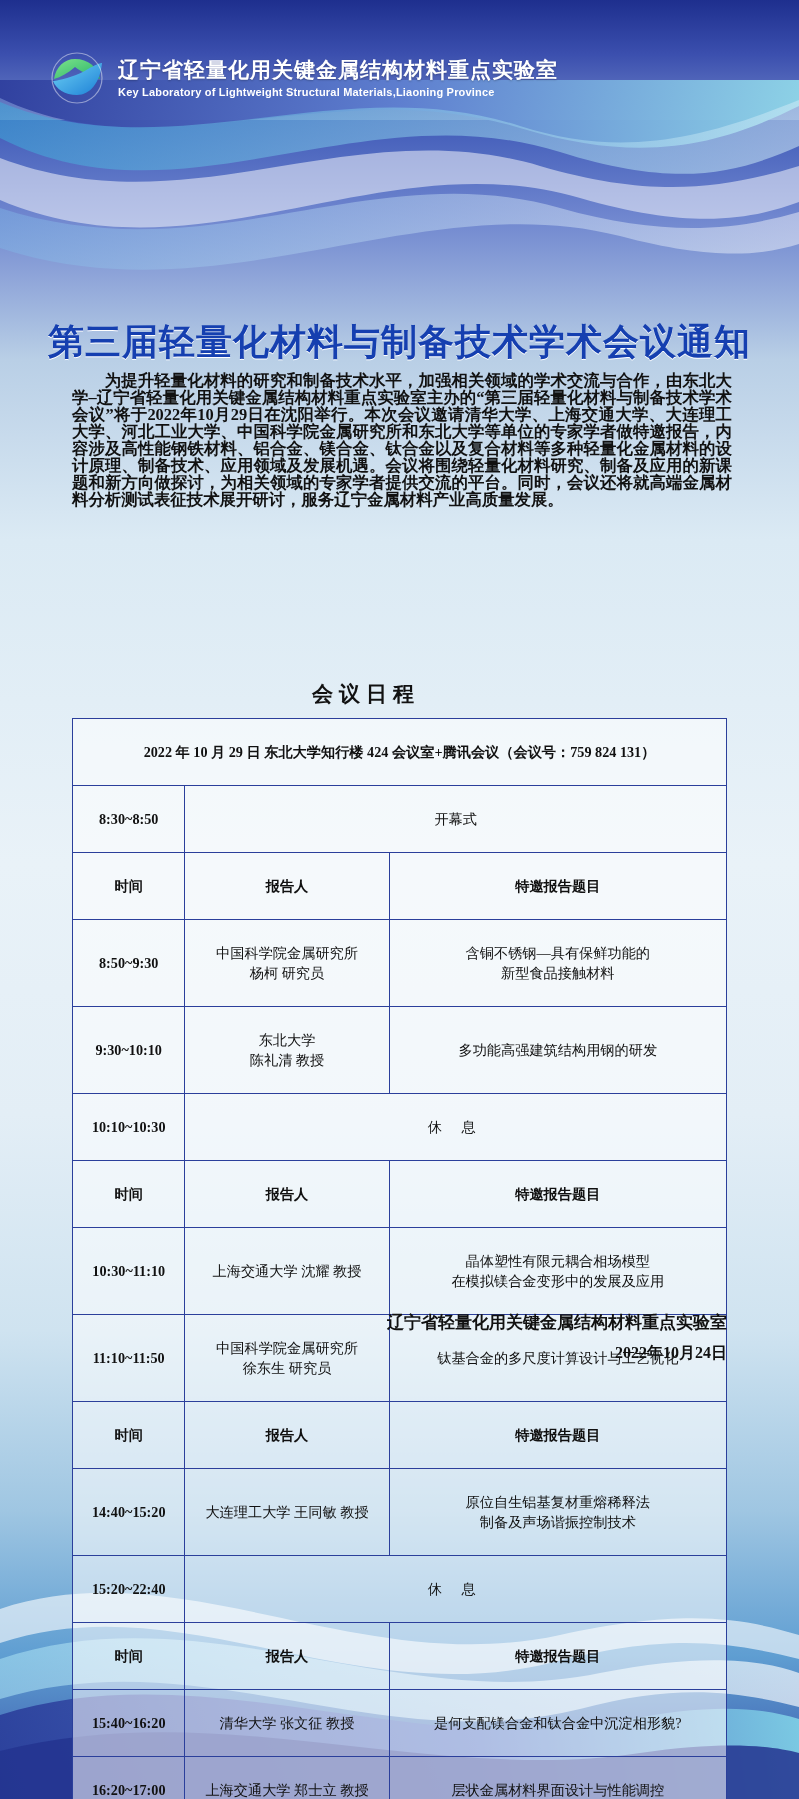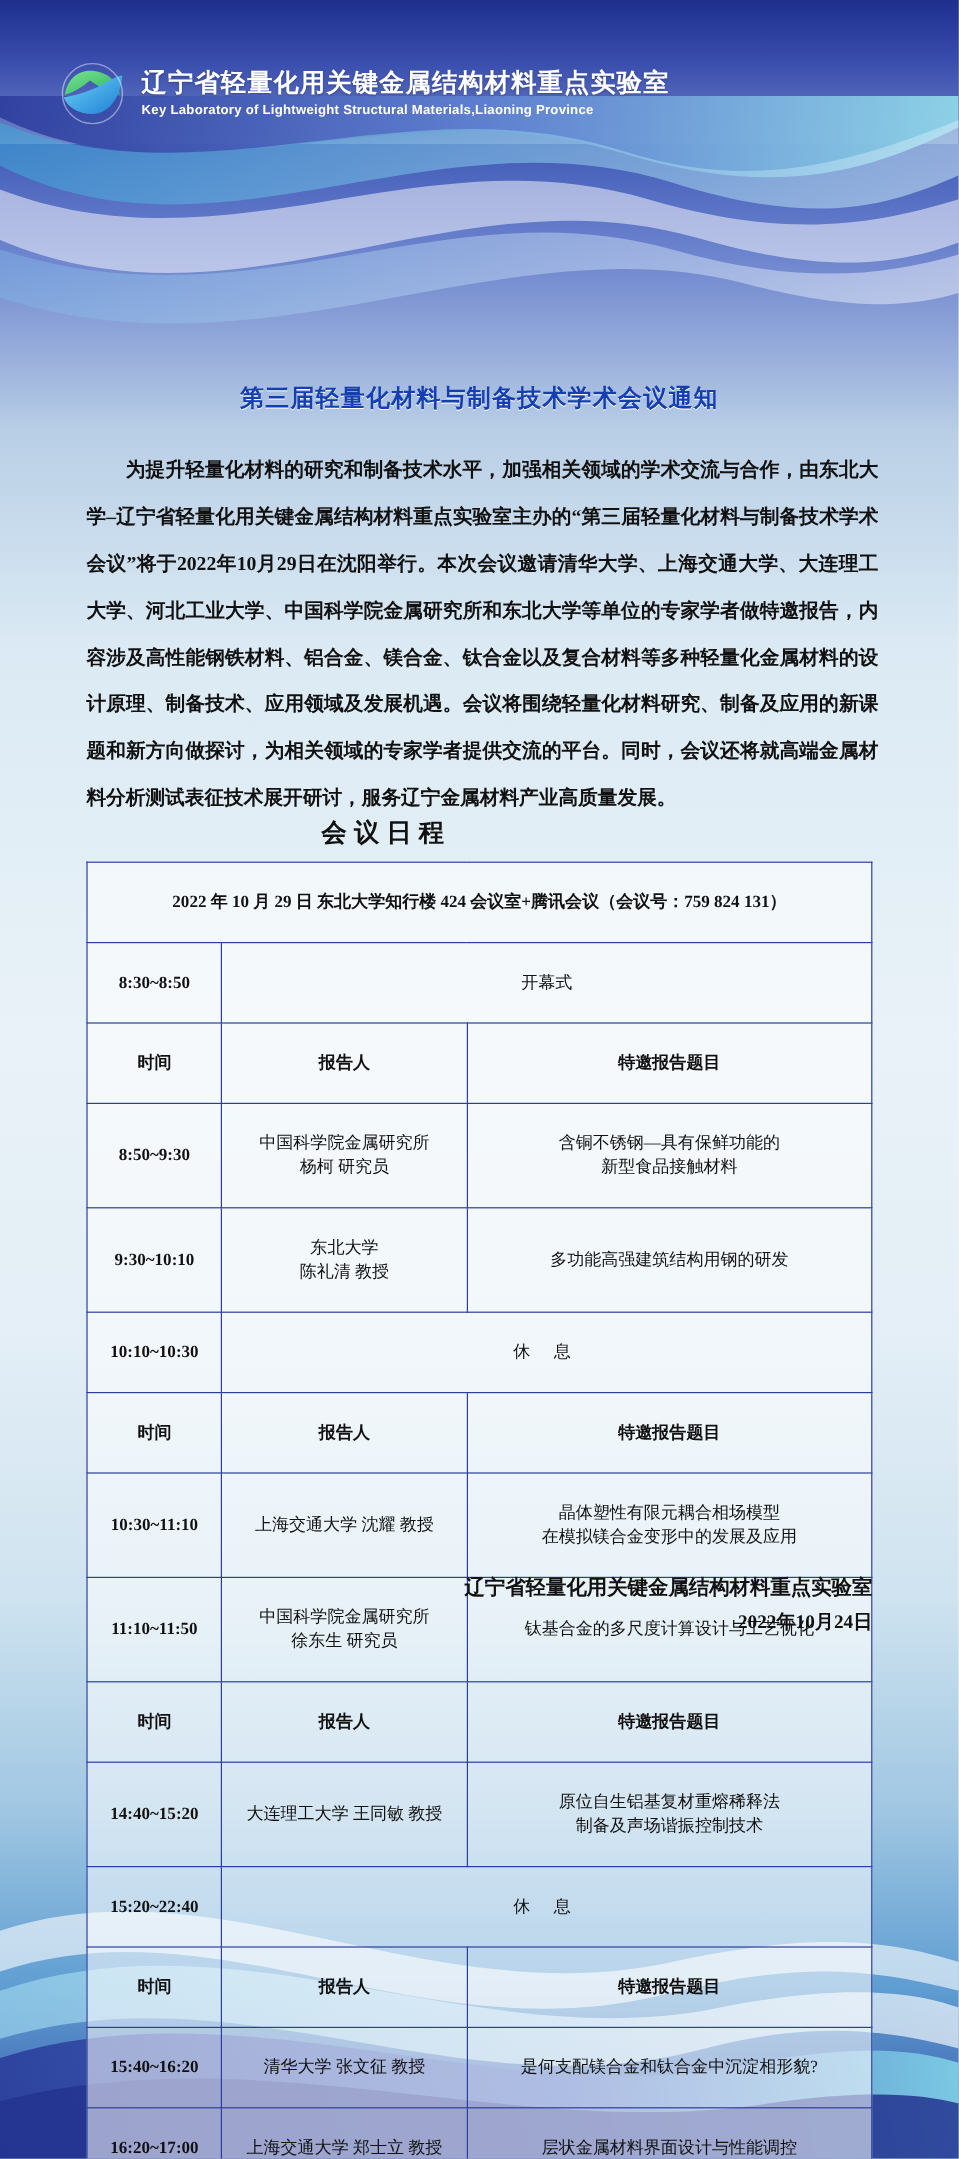--- a/index.html
+++ b/index.html
@@ -63,49 +63,50 @@
     font-weight: bold;
     letter-spacing: .2px;
     line-height: 16px;
     margin-top: 1px;
   }
   .title {
     position: absolute;
     top: 318px;
     left: 0; width: 799px;
     text-align: center;
-    font-size: 20px;
+    font-size: 36px;
     font-weight: bold;
     color: #153fb0;
     letter-spacing: 1px;
     text-shadow: 0 1px 0 #ffffff;
     font-family: "DejaVu Sans", "Liberation Sans", sans-serif;
   }
   .body-text {
     position: absolute;
     top: 372px;
     left: 72px;
     width: 660px;
     font-size: 16.4px;
-    line-height: 39px;
+    line-height: 17px;
     color: #111111;
     text-align: justify;
     text-indent: 2em;
     font-family: "Liberation Serif", "DejaVu Serif", serif;
     font-weight: 600;
   }
   .agenda-title {
     position: absolute;
     top: 680px;
     left: 0; width: 644px;
     text-align: center;
     font-size: 21px;
     font-weight: bold;
     letter-spacing: 6px;
     color: #111111;
+    padding-left: 44px;
   }
   .table-wrap {
     position: absolute;
     top: 718px;
     left: 72px;
     width: 655px;
   }
   table.agenda {
     border-collapse: collapse;
     width: 100%;

